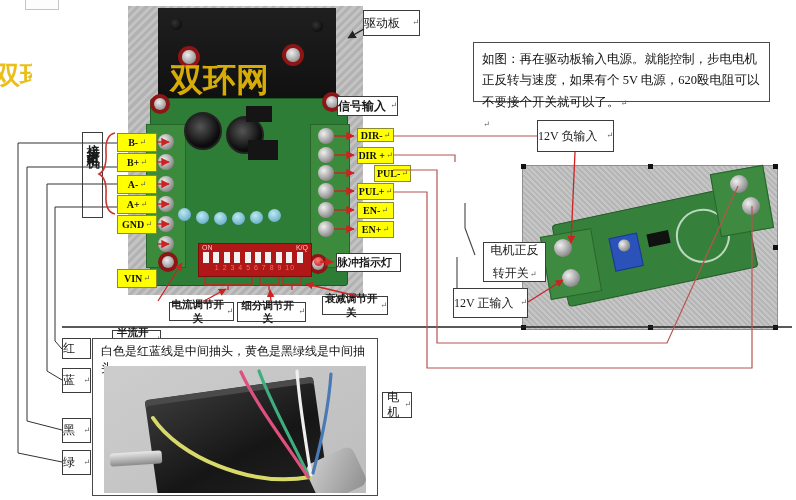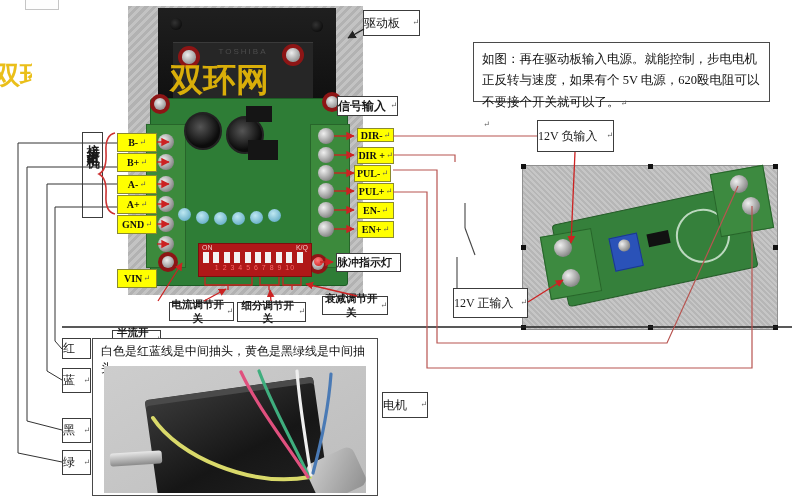--- a/index.html
+++ b/index.html
@@ -45,23 +45,20 @@
   <div class="abs" style="left:25px;top:0;width:32px;height:9px;border:1px solid #c5c5c5;border-top:none;background:#fdfdfd;"></div>
 
   <div class="abs wm" style="left:-6px;top:58px;width:38px;overflow:hidden;font-size:26px;">双环网</div>
 
   <div id="driver-photo" class="photo">
 
     <div class="abs" style="left:30px;top:2px;width:178px;height:92px;background:linear-gradient(180deg,#1f1f1f,#101010);"></div>
     <div class="abs" style="left:42px;top:12px;width:12px;height:12px;border-radius:50%;background:radial-gradient(circle at 40% 40%,#333,#000);"></div>
     <div class="abs" style="left:183px;top:14px;width:12px;height:12px;border-radius:50%;background:radial-gradient(circle at 40% 40%,#333,#000);"></div>
 
-    <div class="abs" style="left:45px;top:36px;width:140px;height:56px;background:#262626;border-top:1px solid #3a3a3a;">
-      <div class="abs" style="left:0;top:4px;width:100%;text-align:center;font-size:8px;letter-spacing:2px;color:#4d4d4d;font-family:'Liberation Sans',sans-serif;">TOSHIBA</div>
-    </div>
     <div class="rscrew" style="left:50px;top:40px;width:22px;height:22px;">
         <i></i>
       </div>
     <div class="rscrew" style="left:154px;top:38px;width:22px;height:22px;">
         <i></i>
       </div>
 
     <div class="abs wm" style="left:42px;top:52px;font-size:33px;">双环网</div>
 
     <div class="abs" style="left:54px;top:92px;width:136px;height:16px;background:repeating-linear-gradient(90deg,#e0e0e0 0 3px,#787878 3px 6px,rgba(0,0,0,0) 6px 10px);"></div>
@@ -156,20 +153,24 @@
       <span class="ret">↵</span>
   </div>
   <div class="box" style="left:337px;top:96px;width:61px;height:20px;font-weight:bold;">
     <span>信号输入</span>
       <span class="ret">↵</span>
   </div>
   <div class="box" style="left:537px;top:120px;width:77px;height:32px;">
     <span>12V 负输入</span>
       <span class="ret">↵</span>
   </div>
+  <div class="box" style="left:483px;top:242px;width:63px;height:40px;flex-direction:column;">
+    <span>电机正反</span>
+    <span><span>转开关</span><span class="ret">↵</span></span>
+  </div>
   <div class="box" style="left:453px;top:288px;width:75px;height:30px;">
     <span>12V 正输入</span>
       <span class="ret">↵</span>
   </div>
   <div class="box" style="left:336px;top:253px;width:65px;height:19px;font-weight:bold;font-size:11px;">
     <span>脉冲指示灯</span>
   </div>
   <div class="box" style="left:112px;top:302px;width:49px;height:19px;font-weight:bold;font-size:10.5px;margin-top:28px;">
     <span>半流开关</span>
       <span class="ret">↵</span>
@@ -179,21 +180,21 @@
       <span class="ret">↵</span>
   </div>
   <div class="box" style="left:237px;top:302px;width:69px;height:20px;font-weight:bold;font-size:10.5px;">
     <span>细分调节开关</span>
       <span class="ret">↵</span>
   </div>
   <div class="box" style="left:322px;top:296px;width:66px;height:19px;font-weight:bold;font-size:10.5px;">
     <span>衰减调节开关</span>
       <span class="ret">↵</span>
   </div>
-  <div class="box" style="left:382px;top:392px;width:46px;height:26px;">
+  <div class="box" style="left:382px;top:392px;width:30px;height:26px;">
     <span>电机</span>
       <span class="ret">↵</span>
   </div>
 
   <div class="box" style="left:62px;top:338px;width:29px;height:21px;">
     <span>红</span>
   </div>
   <div class="box" style="left:62px;top:368px;width:29px;height:25px;">
     <span>蓝</span>
       <span class="ret">↵</span>
@@ -237,21 +238,21 @@
     </div>
 
   <div class="pin" style="left:357px;top:128px;width:37px;height:14px;">
       <span>DIR-</span>
       <span class="ret">↵</span>
     </div>
   <div class="pin" style="left:357px;top:147px;width:37px;height:17px;">
       <span>DIR +</span>
       <span class="ret">↵</span>
     </div>
-  <div class="pin" style="left:354px;top:165px;width:37px;height:17px;">
+  <div class="pin" style="left:374px;top:165px;width:37px;height:17px;">
       <span>PUL-</span>
       <span class="ret">↵</span>
     </div>
   <div class="pin" style="left:357px;top:183px;width:37px;height:17px;">
       <span>PUL+</span>
       <span class="ret">↵</span>
     </div>
   <div class="pin" style="left:357px;top:202px;width:37px;height:17px;">
       <span>EN-</span>
       <span class="ret">↵</span>

